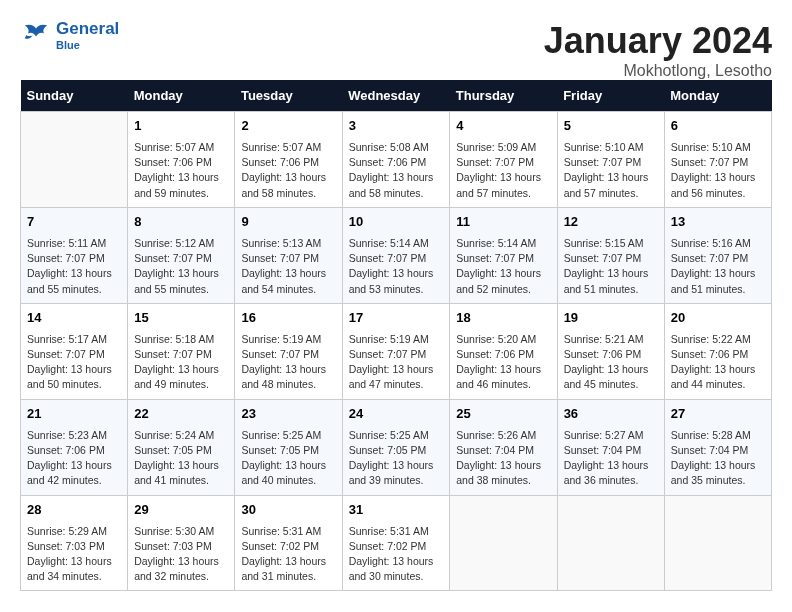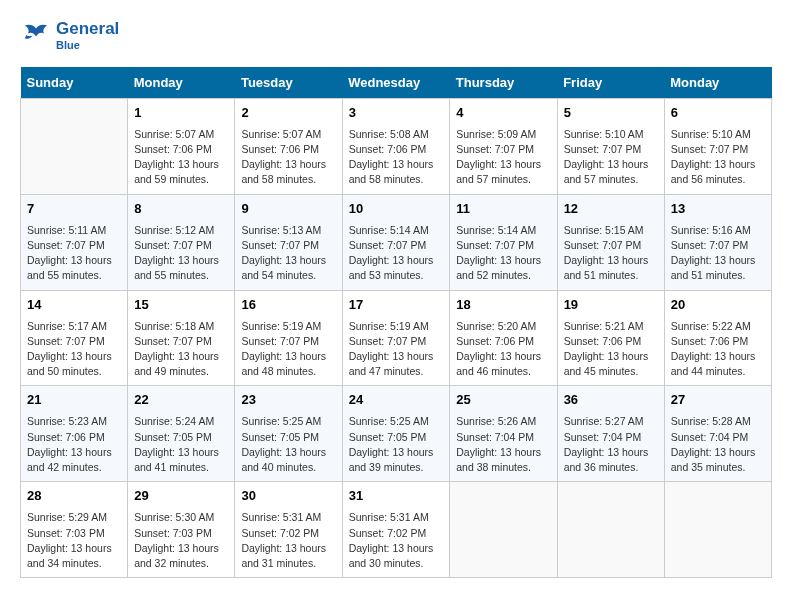--- a/index.html
+++ b/index.html
@@ -7,21 +7,20 @@
       font-family: Arial, sans-serif;
       background: #fff;
       width: 792px;
       min-height: 612px;
       padding: 20px;
     }
     .header {
       display: flex;
       justify-content: space-between;
       align-items: flex-start;
-      margin-bottom: 16px;
     }
     .logo {
       display: flex;
       align-items: center;
       gap: 4px;
     }
     .logo-bird {
       width: 32px;
       height: 28px;
     }
@@ -37,21 +36,21 @@
       font-size: 16px;
       font-weight: normal;
       color: #555;
     }
     table {
       width: 100%;
       border-collapse: collapse;
       font-size: 11px;
     }
     thead tr th {
-      background-color: #0369a1;
+      background-color: #0f172a;
       color: white;
       padding: 8px 6px;
       text-align: left;
       font-size: 13px;
       font-weight: bold;
     }
     tbody tr td {
       border: 1px solid #ccc;
       padding: 6px;
       vertical-align: top;
@@ -90,20 +89,22 @@
     <svg class="logo-bird" viewBox="0 0 40 32" xmlns="http://www.w3.org/2000/svg">
       <path d="M20,8 C22,4 28,2 34,4 C30,6 28,10 30,14 C26,12 22,14 20,18 C18,14 14,12 10,14 C12,10 10,6 6,4 C12,2 18,4 20,8Z" fill="#1a5fa8"></path>
       <path d="M16,16 C14,20 10,22 6,20 L8,16 C10,18 14,18 16,16Z" fill="#1a5fa8"></path>
     </svg>
     <div>
       <div style="font-size:17px;font-weight:bold;color:#1a5fa8;line-height:1.1;">General</div>
       <div style="font-size:11px;font-weight:bold;color:#1a5fa8;line-height:1.1;">Blue</div>
     </div>
   </div>
   <div class="title-block">
+    <h1>January 2024</h1>
+    <h2>Mokhotlong, Lesotho</h2>
   </div>
 </div>
 
 <table>
   <thead>
     <tr>
     <th>Sunday</th>
         <th>Monday</th>
         <th>Tuesday</th>
         <th>Wednesday</th>

